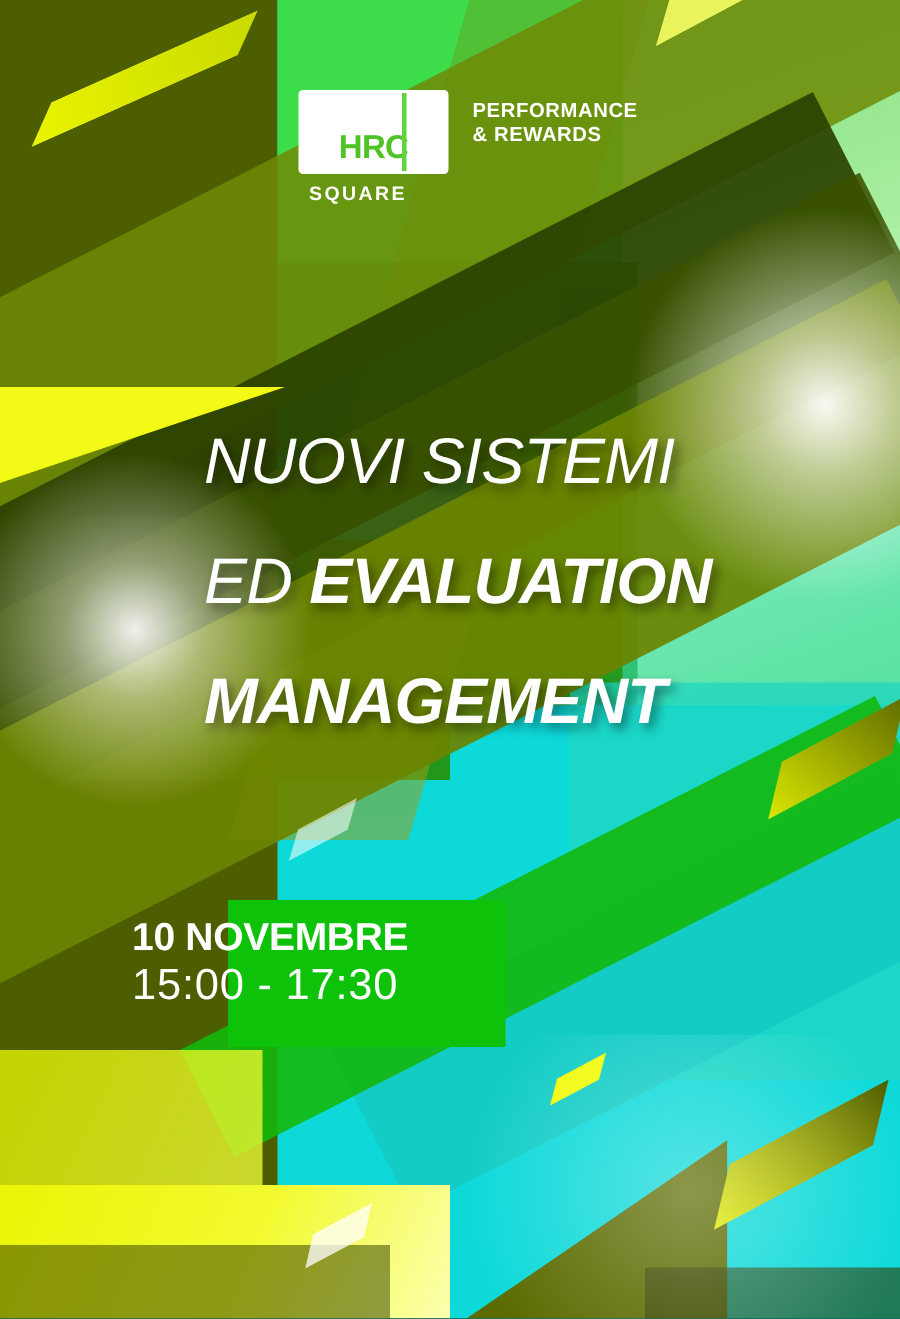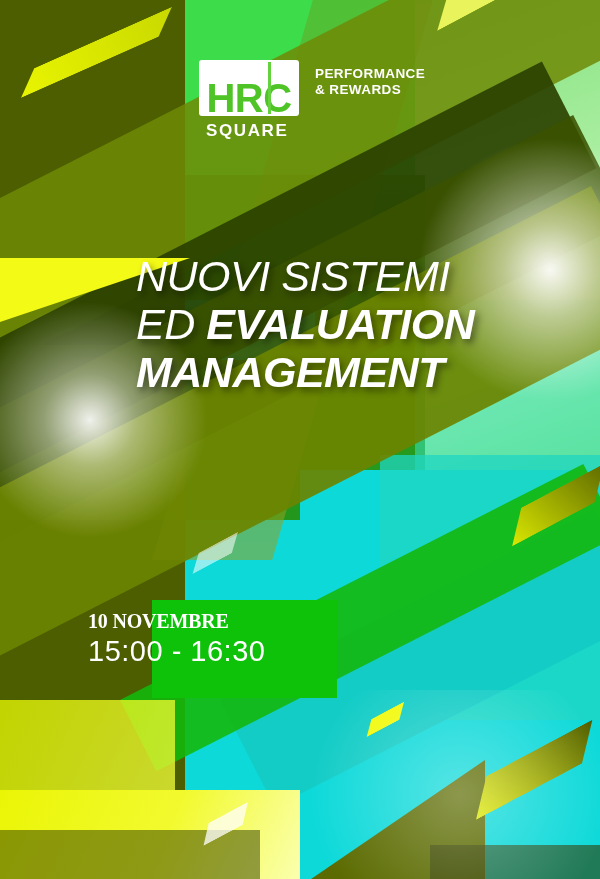--- a/index.html
+++ b/index.html
@@ -124,37 +124,37 @@
   }
   .logo-mark {
     position: relative;
     width: 100px; height: 56px;
     background: #ffffff;
     border-radius: 3px;
     display: flex; align-items: center; justify-content: center;
   }
   .logo-hrc {
     color: #4ec426;
-    font-size: 40px;
+    font-size: 22px;
     font-weight: bold;
     letter-spacing: -0.5px;
     line-height: 1;
     font-family: "Liberation Sans", sans-serif;
     margin-top: 19px;
   }
   .logo-divider {
     position: absolute;
     right: 28px; top: 2px; bottom: 2px;
     width: 3px; background: #63d23c;
   }
   .logo-square {
     position: absolute;
     left: 206px; top: 121px;
     color: #ffffff;
-    font-size: 17px;
+    font-size: 13px;
     font-weight: bold;
     letter-spacing: 1.6px;
   }
   .logo-tagline {
     margin-left: 16px;
     padding-top: 6px;
     color: #ffffff;
     font-size: 13.5px;
     font-weight: bold;
     line-height: 1.22;
@@ -166,42 +166,41 @@
     position: absolute;
     left: 136px; top: 252px;
     width: 420px;
     color: #ffffff;
     font-style: italic;
     font-size: 43px;
     line-height: 1.12;
     letter-spacing: -0.5px;
     text-shadow: 3px 4px 7px rgba(0,0,0,0.45);
   }
-  .headline .ln { display:block; white-space: nowrap; }
+  .headline .ln { display:block; white-space: nowrap; margin-top: 32px; }
   .hl-light { font-weight: 400; }
   .hl-bold  { font-weight: 700; }
 
   
   .date-plate {
     position: absolute;
     left: 152px; top: 600px;
     width: 185px; height: 98px;
     background: #0ec20a;
   }
   .date-text {
     position: absolute;
     left: 88px; top: 611px;
     color: #ffffff;
   }
   .date-day {
-    font-size: 20px;
+    font-size: 26px;
     font-weight: bold;
     letter-spacing: -0.2px;
     line-height: 1.05;
-    font-family: Liberation Serif, serif;
   }
   .date-time {
     margin-top: 4px;
     font-size: 29px;
     font-weight: 300;
     letter-spacing: 0.5px;
     line-height: 1.1;
   }
 </style>
 </head>
@@ -275,17 +274,17 @@
         <span class="hl-bold">EVALUATION</span>
       </span>
       <span class="ln">
         <span class="hl-bold">MANAGEMENT</span>
       </span>
     </div>
 
     <div class="date-plate"></div>
     <div class="date-text">
       <div class="date-day">10 NOVEMBRE</div>
-      <div class="date-time">15:00 - 16:30</div>
+      <div class="date-time">15:00 - 17:30</div>
     </div>
 
   </div>
 </div>
 
 </body></html>

